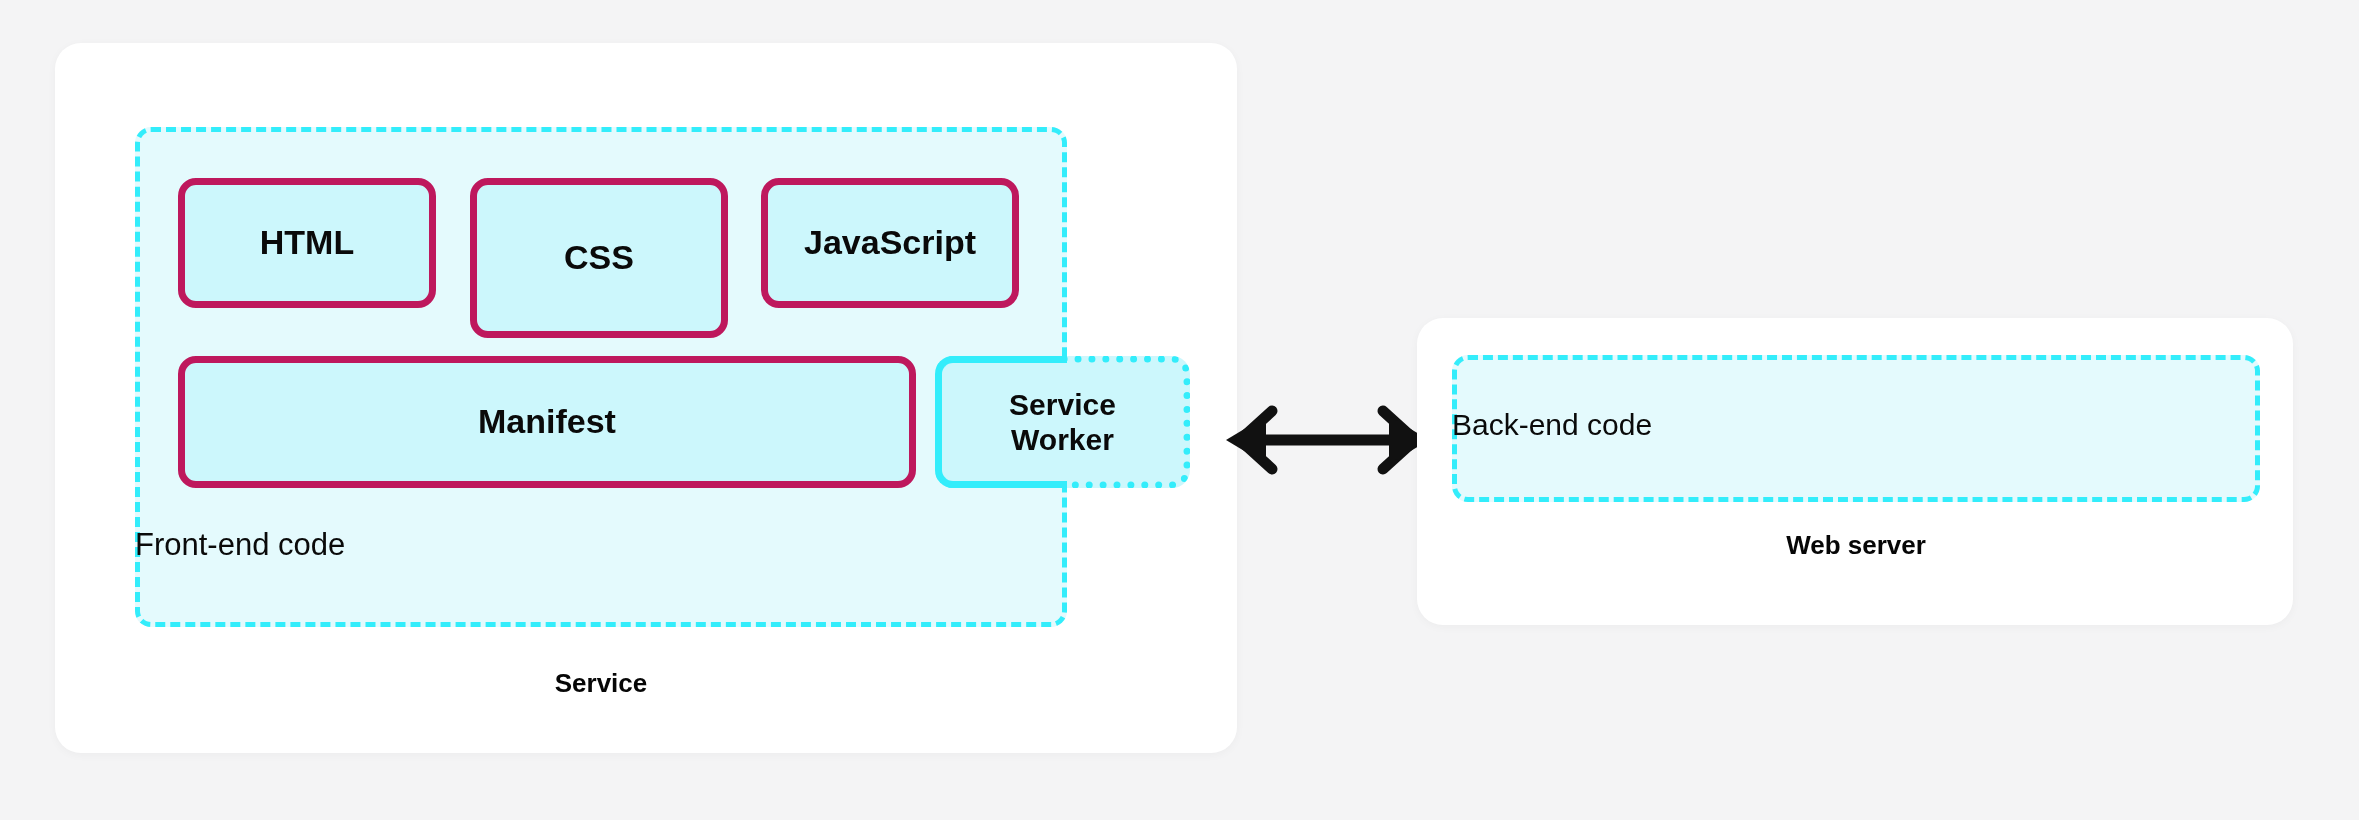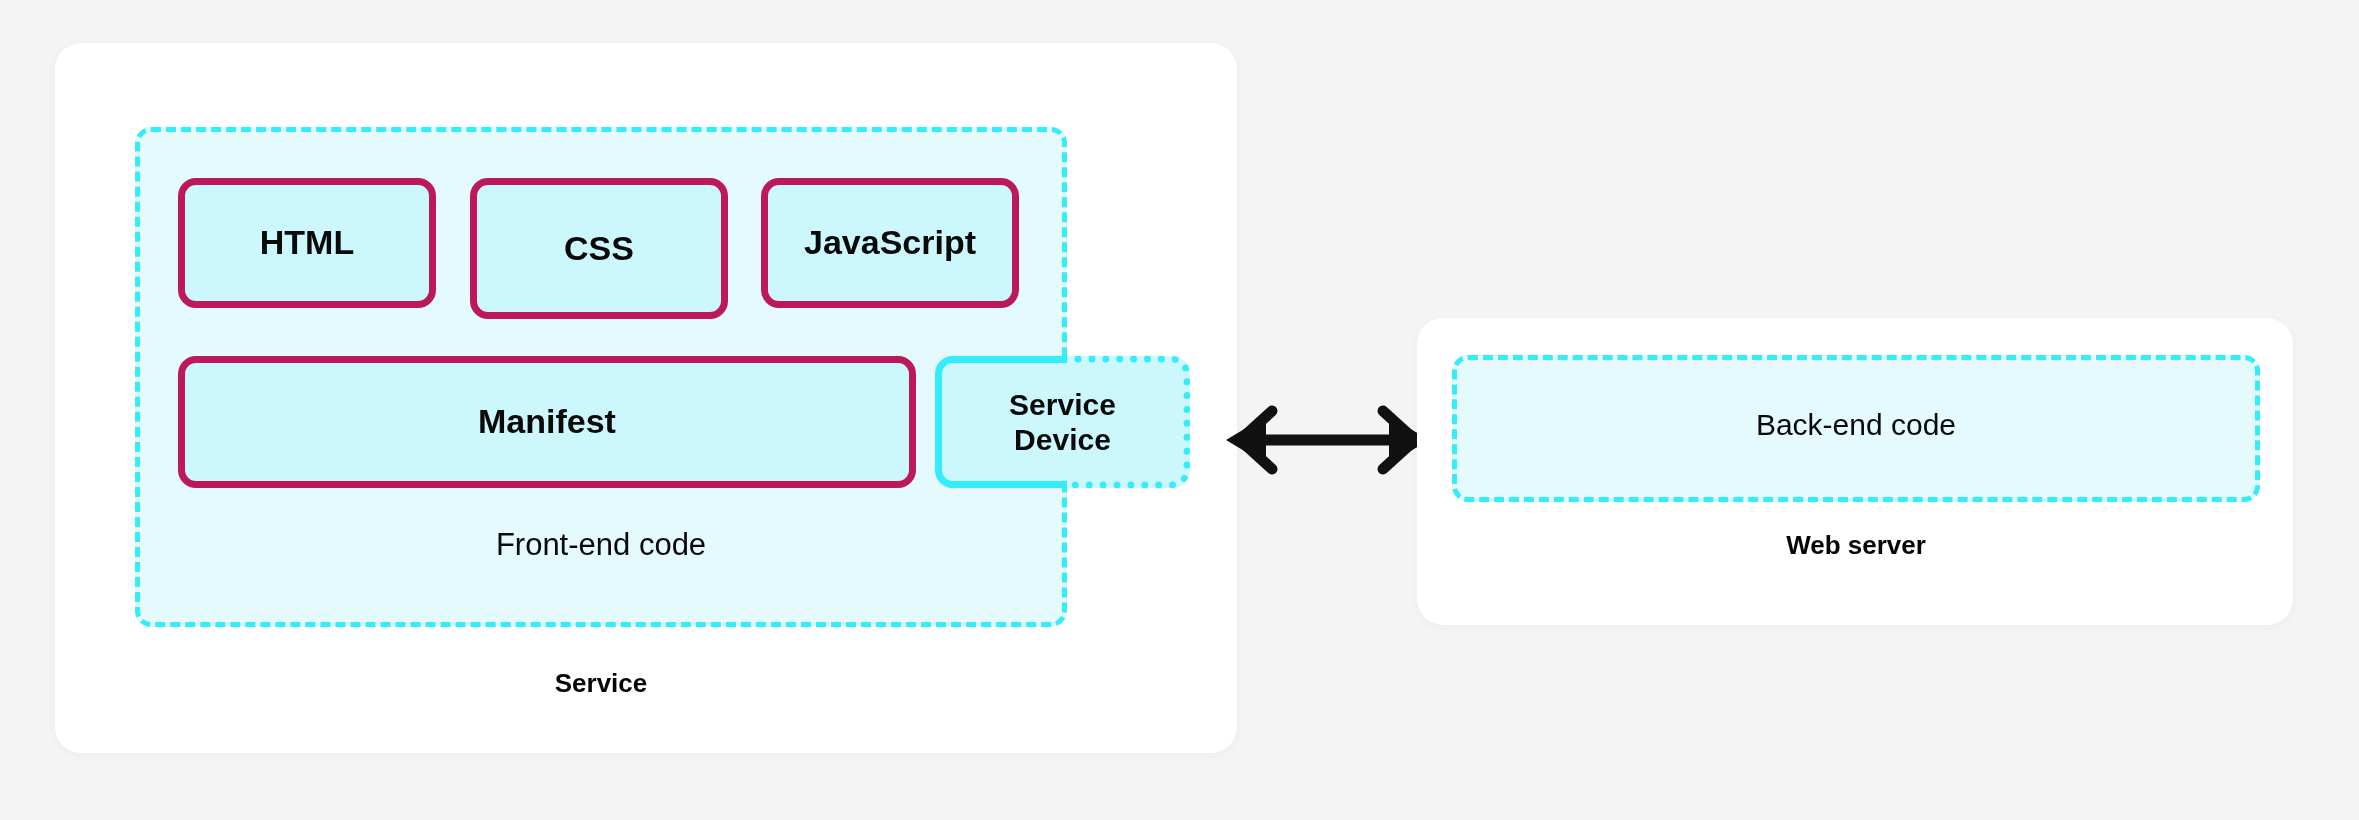--- a/index.html
+++ b/index.html
@@ -73,21 +73,21 @@
     display: flex;
     align-items: center;
     justify-content: center;
     text-align: center;
     color: #0a0a0a;
     font-weight: bold;
     font-size: 34px;
     line-height: 1.16;
   }
   #html-box     { left: 178px; top: 178px; width: 258px; height: 130px; }
-  #css-box      { left: 470px; top: 178px; width: 258px; height: 141px; }
+  #css-box      { left: 470px; top: 178px; width: 258px; height: 160px; }
   #js-box       { left: 761px; top: 178px; width: 258px; height: 130px; }
   #manifest-box { left: 178px; top: 356px; width: 738px; height: 132px; }
 
   
   #sw-box {
     left: 935px;
     top: 356px;
     width: 255px;
     height: 132px;
     border: 7px dotted #33edfb;
@@ -119,21 +119,20 @@
     text-align: center;
     font-weight: bold;
     font-size: 30px;
     line-height: 1.18;
     color: #0a0a0a;
   }
 
   
   .group-caption {
     position: absolute;
-    text-align: center;
     color: #0a0a0a;
     font-size: 31px;
     font-weight: normal;
     white-space: nowrap;
   }
   #frontend-caption {
     left: 135px;
     top: 527px;
     width: 932px;
   }
@@ -196,21 +195,21 @@
 
   <div class="tech-box" id="js-box">
     <span>JavaScript</span>
   </div>
 
   <div class="tech-box" id="sw-box"></div>
   <div id="sw-solid-overlay"></div>
   <div id="sw-label">
     <span>
       <span>Service</span><br>
-      <span>Device</span>
+      <span>Worker</span>
     </span>
   </div>
 
   <div class="group-caption" id="frontend-caption">Front-end code</div>
 
   <div class="card-title" id="device-title">Service</div>
 
   <svg id="link-arrow" viewBox="0 0 215 84">
     <g stroke="#111111" stroke-width="11" stroke-linecap="round" stroke-linejoin="round" fill="none">
       <line x1="22" y1="42" x2="193" y2="42"></line>

